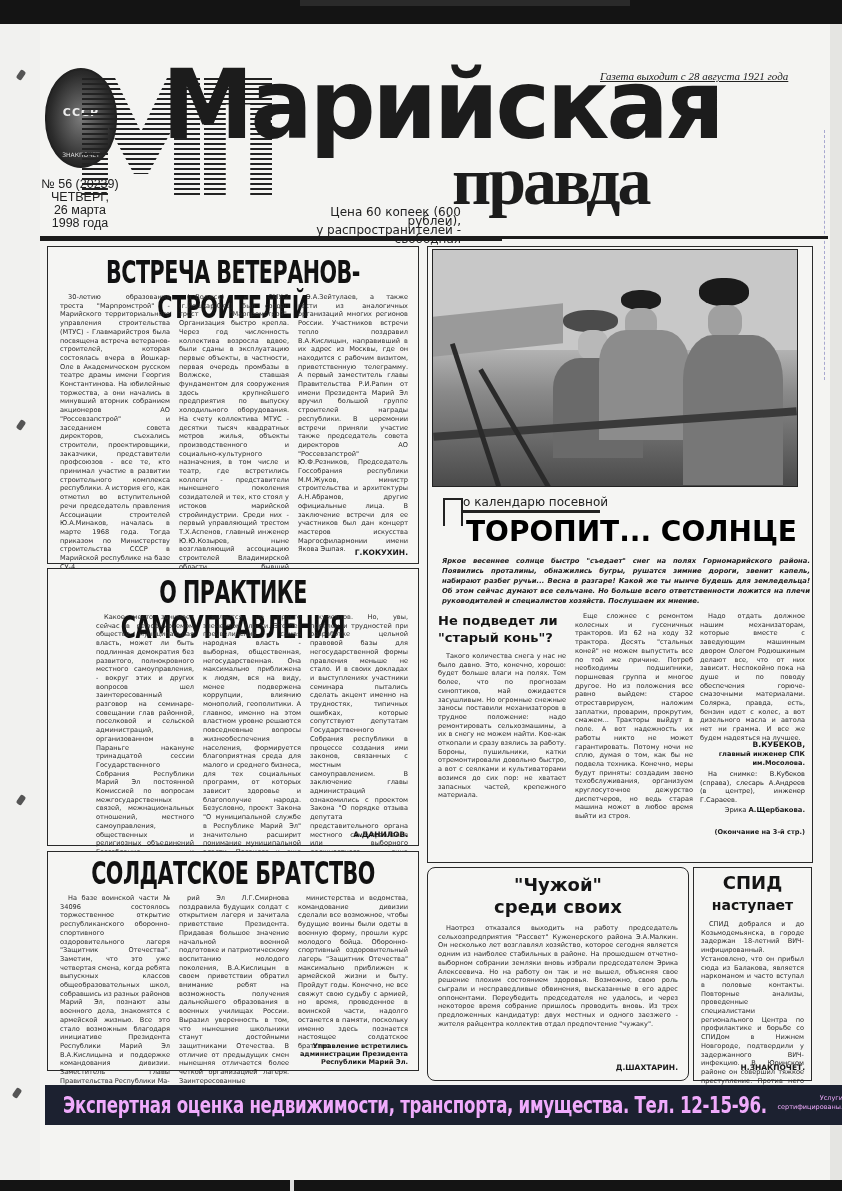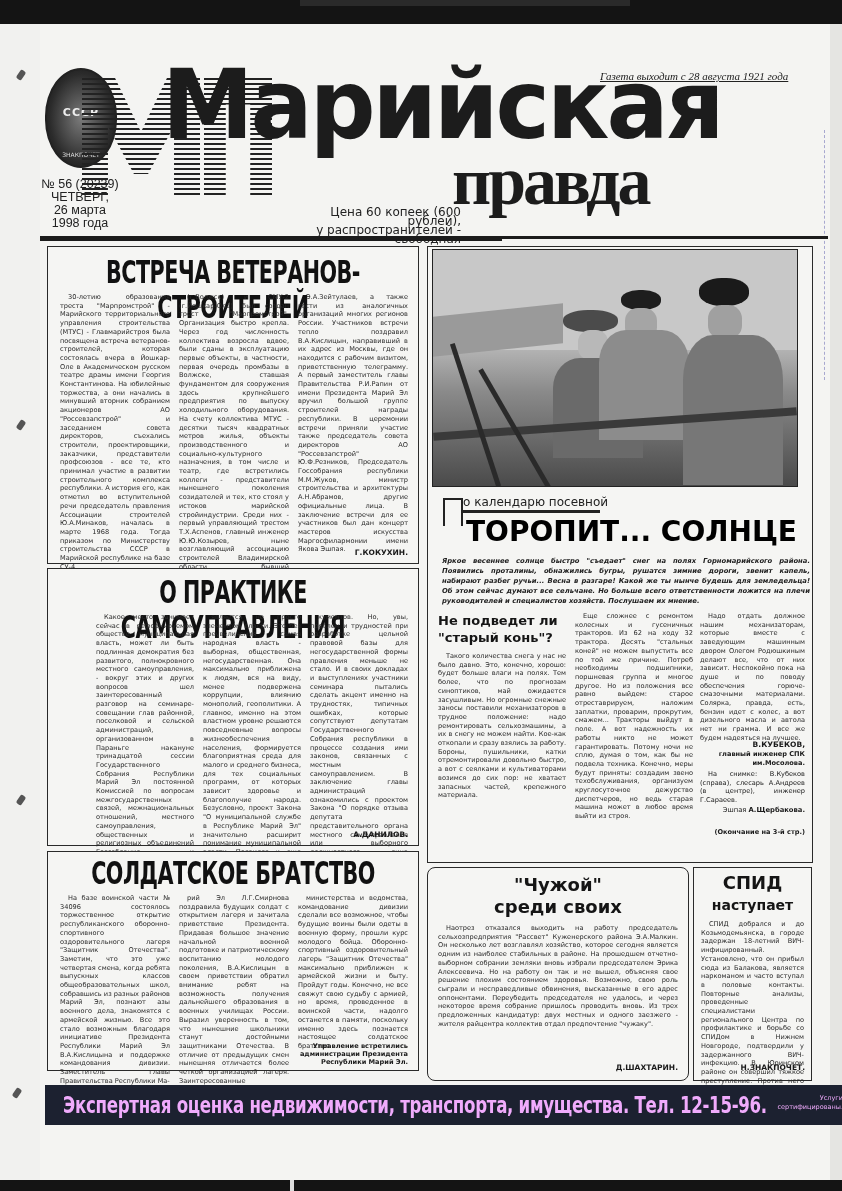--- a/index.html
+++ b/index.html
@@ -128,21 +128,21 @@
 </div>
 <div class="cols" style="left:575px;top:612px;width:118px;">
   <div class="col">Еще сложнее с ремонтом колесных и гусеничных тракторов. Из 62 на ходу 32 трактора. Десять "стальных коней" не можем выпустить все по той же причине. Потреб необходимы подшипники, поршневая группа и многое другое. Но из положения все равно выйдем: старое отреставрируем, наложим заплатки, проварим, прокрутим, смажем... Тракторы выйдут в поле. А вот надежность их работы никто не может гарантировать. Потому ночи не сплю, думая о том, как бы не подвела техника. Конечно, меры будут приняты: создадим звено техобслуживания, организуем круглосуточное дежурство диспетчеров, но ведь старая машина может в любое время выйти из строя.</div>
 </div>
 <div class="cols" style="left:700px;top:612px;width:105px;">
   <div class="col">Надо отдать должное нашим механизаторам, которые вместе с заведующим машинным двором Олегом Родюшкиным делают все, что от них зависит. Неспокойно пока на душе и по поводу обеспечения горюче-смазочными материалами. Солярка, правда, есть, бензин идет с колес, а вот дизельного масла и автола нет ни грамма. И все же будем надеяться на лучшее.</div>
 </div>
 <div class="sign" style="left:700px;top:740px;width:105px;text-align:right;">В.КУБЕКОВ,</div>
 <div style="position:absolute;left:700px;top:750px;width:105px;text-align:right;font-size:6.6px;line-height:8.7px;font-weight:bold;">главный инженер СПК им.Мосолова.</div>
 <div style="position:absolute;left:700px;top:770px;width:105px;font-size:6.6px;line-height:8.7px;text-align:justify;text-indent:8px;">На снимке: В.Кубеков (справа), слесарь А.Андреев (в центре), инженер Г.Сараеев.</div>
-<div style="position:absolute;left:700px;top:806px;width:105px;text-align:right;font-size:6.8px;"><span>Эшпая</span> <b>А.Щербакова.</b></div>
+<div style="position:absolute;left:700px;top:806px;width:105px;text-align:right;font-size:6.8px;"><span>Эрика</span> <b>А.Щербакова.</b></div>
 <div style="position:absolute;left:700px;top:828px;width:105px;text-align:right;font-size:6.6px;font-weight:bold;">(Окончание на 3-й стр.)</div>
 
 <div class="box" style="left:47px;top:568px;width:370px;height:276px;">
   <div class="hdl" style="position:absolute;left:0;right:0;top:6px;font-size:23px;transform:scaleY(1.35);transform-origin:top;">О ПРАКТИКЕ САМОУПРАВЛЕНИЯ</div>
   <div class="cols" style="left:12px;right:10px;top:44px;margin-left:36px;">
     <div class="col">Какое место занимает сейчас в реформируемом обществе муниципальная власть, может ли быть подлинная демократия без развитого, полнокровного местного самоуправления, - вокруг этих и других вопросов шел заинтересованный разговор на семинаре-совещании глав районной, поселковой и сельской администраций, организованном в Параньге накануне тринадцатой сессии Государственного Собрания Республики Марий Эл постоянной Комиссией по вопросам межгосударственных связей, межнациональных отношений, местного самоуправления, общественных и религиозных объединений Госсобрания и администрацией района. Выступающие отметили, что местное самоуправление</div>
     <div class="col">является не просто элементом власти. Это без преувеличения самая народная власть - выборная, общественная, негосударственная. Она максимально приближена к людям, вся на виду, менее подвержена коррупции, влиянию монополий, геополитики. А главное, именно на этом властном уровне решаются повседневные вопросы жизнеобеспечения населения, формируется благоприятная среда для малого и среднего бизнеса, для тех социальных программ, от которых зависит здоровье и благополучие народа. Безусловно, проект Закона "О муниципальной службе в Республике Марий Эл" значительно расширит понимание муниципальной власти. Появился и еще ряд основополагающих до-</div>
     <div class="col">кументов. Но, увы, проблем и трудностей при разработке цельной правовой базы для негосударственной формы правления меньше не стало. И в своих докладах и выступлениях участники семинара пытались сделать акцент именно на трудностях, типичных ошибках, которые сопутствуют депутатам Государственного Собрания республики в процессе создания ими законов, связанных с местным самоуправлением. В заключение главы администраций ознакомились с проектом Закона "О порядке отзыва депутата представительного органа местного самоуправления или выборного должностного лица местного самоуправления".</div>
   </div>
   <div class="sign" style="right:10px;bottom:6px;">А.ДАНИЛОВ.</div>

